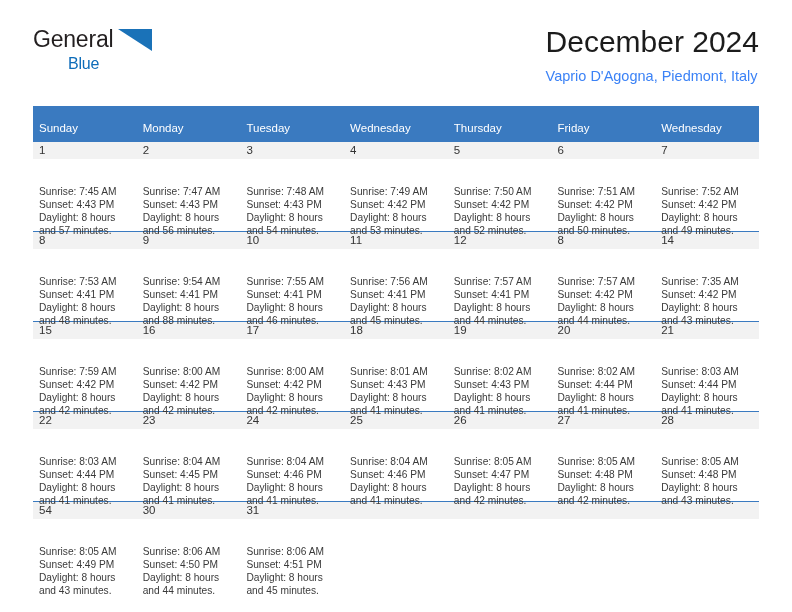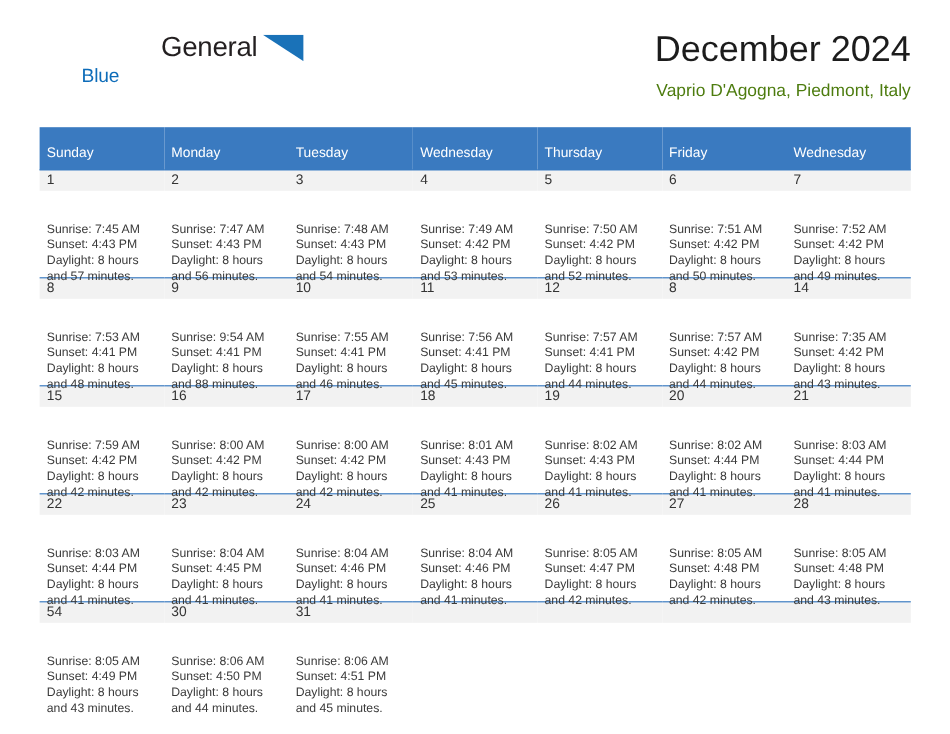--- a/index.html
+++ b/index.html
@@ -33,21 +33,20 @@
     position: absolute;
     left: 0;
     top: 0;
     width: 220px;
     height: 60px;
   }
   .brand-top {
     position: relative;
     height: 26px;
     white-space: nowrap;
-    text-align: right;
   }
   .brand-general {
     font-size: 23px;
     letter-spacing: -0.2px;
     color: #231f20;
     line-height: 26px;
     display: inline-block;
     vertical-align: top;
   }
   .brand-triangle {
@@ -62,33 +61,33 @@
     line-height: 24px;
     margin-left: 35px;
     display: block;
     letter-spacing: -0.2px;
   }
 
   .titles {
     position: absolute;
     right: 0;
     top: -2px;
-    text-align: right;
+    text-align: left;
   }
   .cal-title {
     font-size: 30px;
     color: #1c1c1c;
     line-height: 36px;
     white-space: nowrap;
     font-weight: normal;
     margin: 0;
   }
   .cal-subtitle {
     font-size: 14.5px;
-    color: #4d7c0f;
+    color: #3b82f6;
     line-height: 20px;
     margin: 6px 0 0 0;
     white-space: nowrap;
     font-weight: normal;
   }
 
   
   .calendar {
     position: absolute;
     left: 33px;

